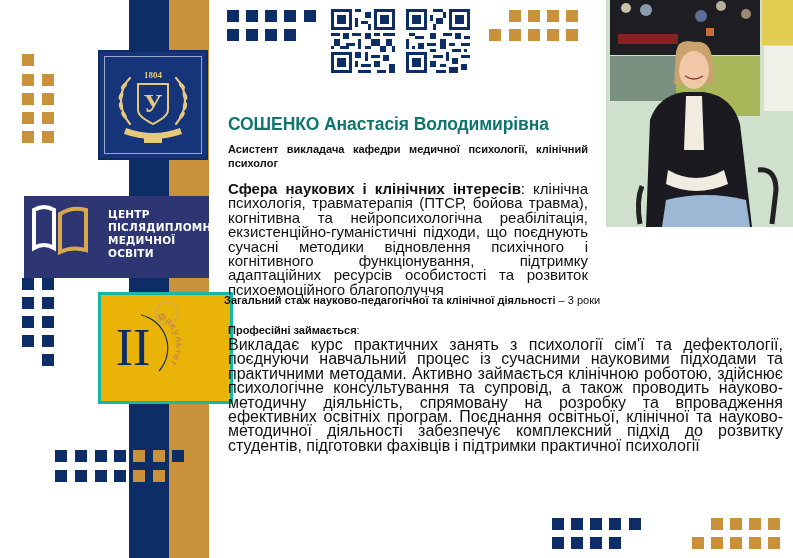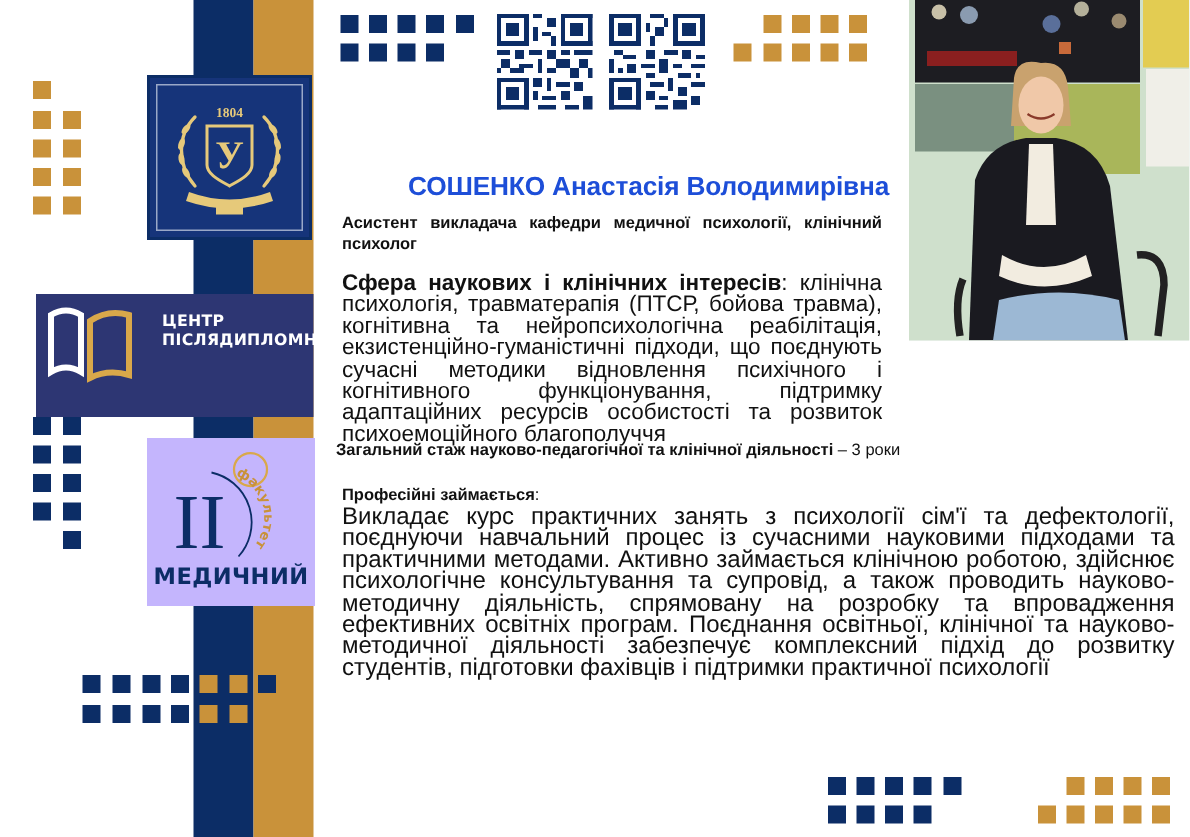--- a/index.html
+++ b/index.html
@@ -20,34 +20,34 @@
   .logo-crest .inner { position: absolute; left: 4px; top: 4px; right: 4px; bottom: 4px; border: 1px solid #9aa8c8; }
   .logo-crest svg { position: absolute; left: 0; top: 0; }
 
   
   .logo-center { position: absolute; left: 24px; top: 196px; width: 185px; height: 82px; background: #2d3673; }
   .logo-center svg { position: absolute; left: 6px; top: 6px; }
   .logo-center .ctext { position: absolute; left: 84px; top: 12px; color: #fff; font-family: "DejaVu Sans", sans-serif;
     font-weight: bold; font-size: 10.5px; line-height: 13px; letter-spacing: 0.2px; }
 
   
-  .logo-med { position: absolute; left: 98px; top: 292px; width: 112px; height: 112px; background: #c4b5fd;
-    border: 3px solid #c4b5fd; }
+  .logo-med { position: absolute; left: 98px; top: 292px; width: 135px; height: 112px; background: #eab308;
+    border: 3px solid #14b8a6; }
   .logo-med svg { position: absolute; left: 0; top: 0; }
   .logo-med .mtext { position: absolute; left: 0; right: 0; bottom: 8px; text-align: center; color: #0c2d66;
     font-family: "DejaVu Sans", sans-serif; font-weight: bold; font-size: 15px; letter-spacing: 0.3px; }
 
   
   .qr { position: absolute; top: 9px; width: 64px; height: 64px; background: #fff; }
 
   
   .photo { position: absolute; left: 606px; top: 0; width: 187px; height: 227px; overflow: hidden; background: #cfe0cf; }
 
   
-  .name { position: absolute; left: 228px; top: 114px; font-size: 17.5px; font-weight: bold; color: #1d4ed8; letter-spacing: -0.1px; margin-left: 44px; }
+  .name { position: absolute; left: 228px; top: 114px; font-size: 17.5px; font-weight: bold; color: #0f766e; letter-spacing: -0.1px; }
   .position { position: absolute; left: 228px; top: 142px; width: 360px; font-size: 11px; font-weight: bold; line-height: 14px; text-align: justify; word-spacing: 2px; }
   .interests { position: absolute; left: 228px; top: 182px; width: 360px; font-size: 15px; line-height: 14.4px; text-align: justify; text-align-last: left; }
   .interests b { font-weight: bold; }
   .experience { position: absolute; left: 224px; top: 294px; font-size: 11px; }
   .ach-title { position: absolute; left: 228px; top: 324px; font-size: 11px; }
   .ach-text { position: absolute; left: 228px; top: 338px; width: 555px; font-size: 16px; line-height: 14.4px; text-align: justify; text-align-last: left; }
 </style>
 </head>
 <body>
 
@@ -165,36 +165,36 @@
 </div>
 
 <div class="logo-center">
   <svg width="72" height="56" viewBox="0 0 72 56">
     <path d="M4 8 L4 46 Q14 40 24 46 L24 8 Q14 2 4 8 Z" fill="none" stroke="#ffffff" stroke-width="4"></path>
     <path d="M30 12 Q42 4 56 8 L56 48 Q42 44 30 50 Z" fill="none" stroke="#d9a84a" stroke-width="4"></path>
   </svg>
   <div class="ctext">
     <div>ЦЕНТР</div>
     <div>ПІСЛЯДИПЛОМНОЇ</div>
+    <div>МЕДИЧНОЇ ОСВІТИ</div>
   </div>
 </div>
 
 <div class="logo-med">
   <svg width="106" height="106" viewBox="0 0 106 106">
     <circle cx="66" cy="18" r="11" fill="none" stroke="#d9a84a" stroke-width="1.5"></circle>
     <path d="M40 20 A 34 34 0 0 1 58 76" fill="none" stroke="#0c2d66" stroke-width="1.2"></path>
     <text x="32" y="70" text-anchor="middle" fill="#0c2d66" font-family="Liberation Serif, serif" font-size="52" font-weight="normal">II</text>
     <text fill="#c9923a" font-family="DejaVu Sans, sans-serif" font-size="9" font-weight="bold">
       <textPath href="#arcPath">факультет</textPath>
     </text>
     <defs>
         <path id="arcPath" d="M56 22 A 30 30 0 0 1 60 76"></path>
       </defs>
   </svg>
-  <div class="mtext">МЕДИЧНИЙ</div>
 </div>
 
 <div class="qr" style="left:331px">
   <svg width="64" height="64" viewBox="0 0 21 21" shape-rendering="crispEdges">
     <g fill="#0c2d66">
       <rect x="0" y="0" width="7" height="1"></rect>
         <rect x="0" y="6" width="7" height="1"></rect>
         <rect x="0" y="0" width="1" height="7"></rect>
         <rect x="6" y="0" width="1" height="7"></rect>
         <rect x="2" y="2" width="3" height="3"></rect>

